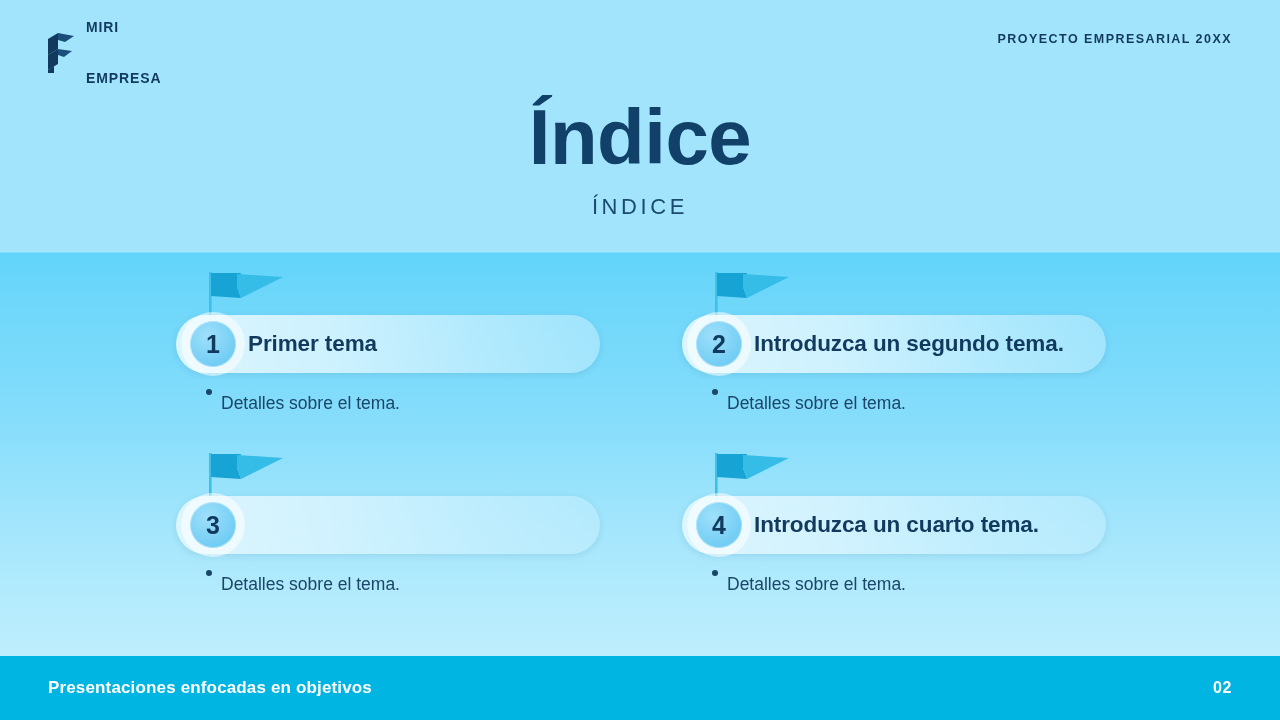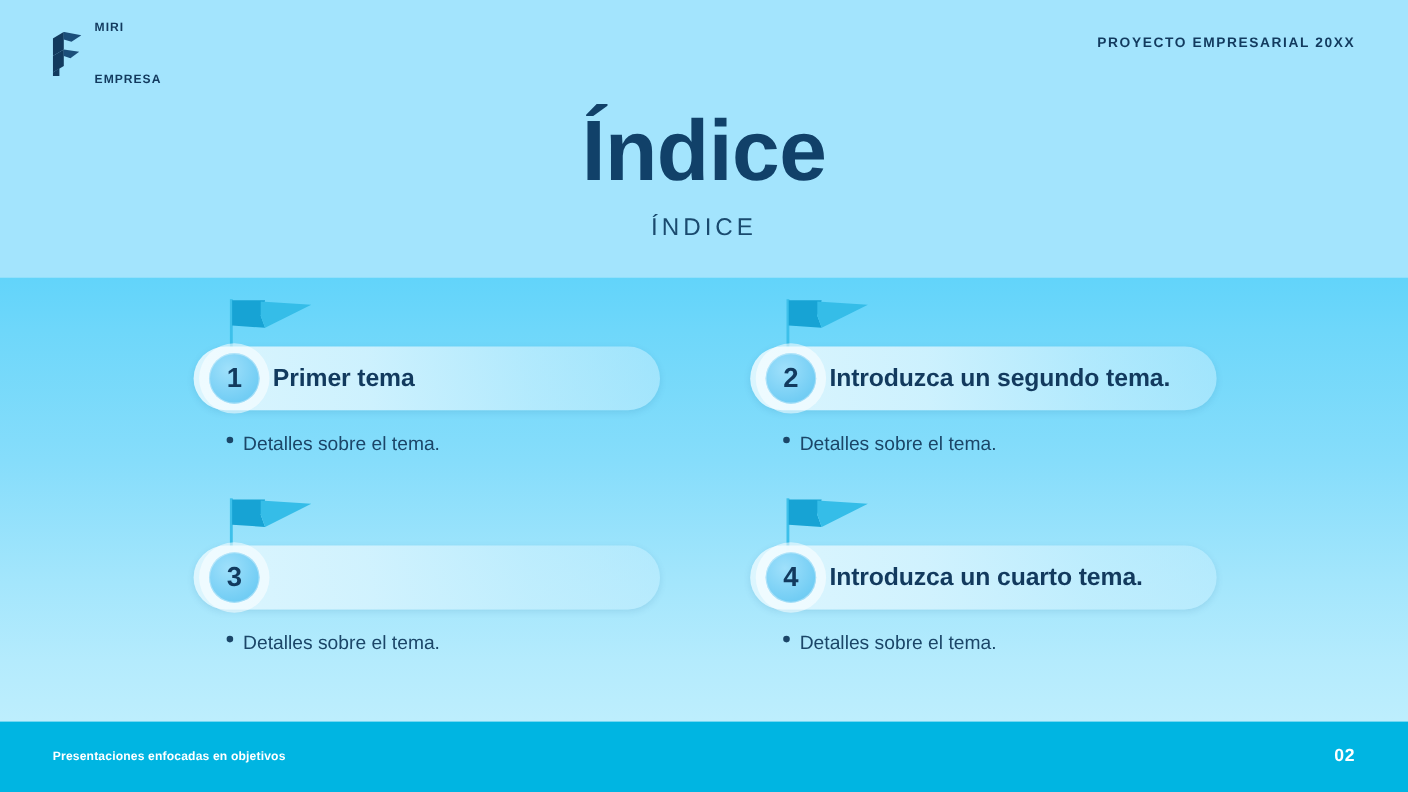--- a/index.html
+++ b/index.html
@@ -32,21 +32,21 @@
     width:1280px; height:78px;
   }
   .logo {
     position:absolute; left:48px; top:19px;
     display:flex; align-items:center; gap:12px;
   }
   .logo-mark { width:26px; height:40px; display:block; }
   .logo-text {
     display:flex; flex-direction:column;
     line-height:1.18;
-    font-size:11px; font-weight:700;
+    font-size:14px; font-weight:700;
     letter-spacing:0.9px;
     color:#123a5e;
     gap:34px;
   }
   .kicker {
     position:absolute; right:48px; top:32px;
     font-size:12.5px; font-weight:700;
     letter-spacing:1.45px;
     color:#123a5e;
     white-space:nowrap;
@@ -136,21 +136,21 @@
     font-weight:700;
     color:#123a5e;
     white-space:nowrap;
     letter-spacing:-0.1px;
   }
 
   
   .bullet {
     position:absolute;
     left:30px; top:125px;
-    display:flex; align-items:center; gap:9px;
+    display:flex; align-items:flex-start; gap:9px;
     font-size:17.5px;
     color:#1b4668;
   }
   .dot {
     width:6px; height:6px;
     border-radius:50%;
     background:#1b4668;
     position:relative; top:-4px;
     flex:0 0 6px;
   }
@@ -158,21 +158,21 @@
   
   .footer {
     position:absolute;
     left:0; bottom:0;
     width:1280px; height:64px;
     background:#00b5e2;
   }
   .footer-text {
     position:absolute; left:48px; top:50%;
     transform:translateY(-50%);
-    font-size:11px; font-weight:700;
+    font-size:17px; font-weight:700;
     color:#ffffff;
     letter-spacing:0.15px;
   }
   .footer-page {
     position:absolute; right:48px; top:50%;
     transform:translateY(-50%);
     font-size:16px; font-weight:700;
     color:#ffffff;
     letter-spacing:0.6px;
     margin-left:23px;

